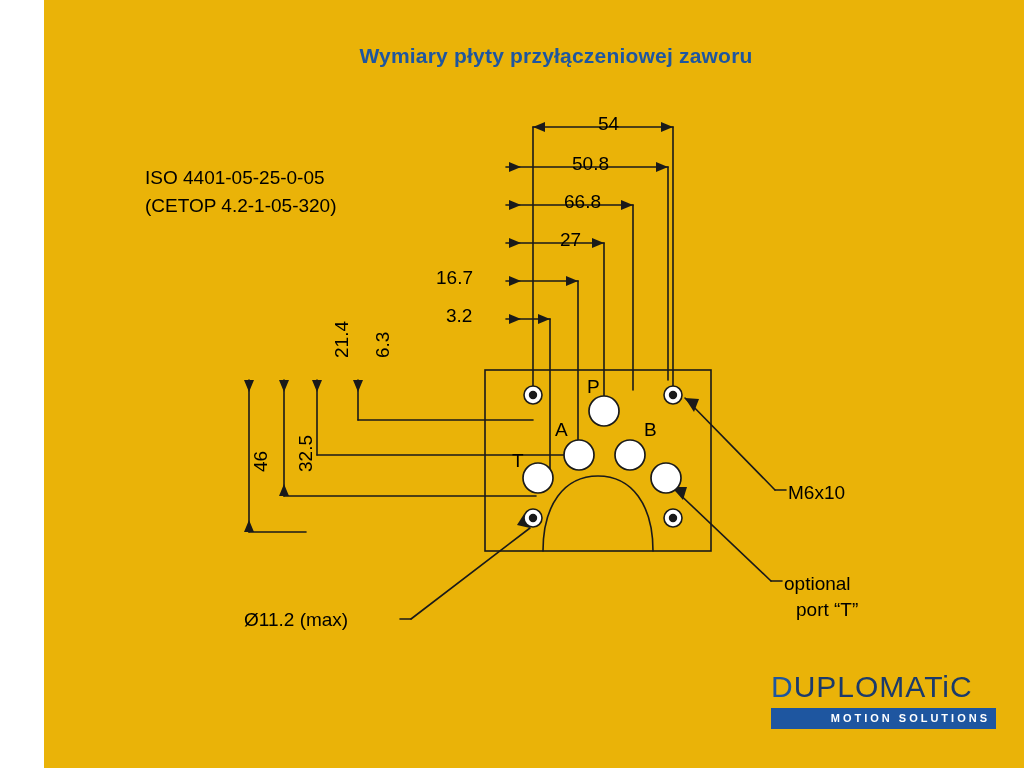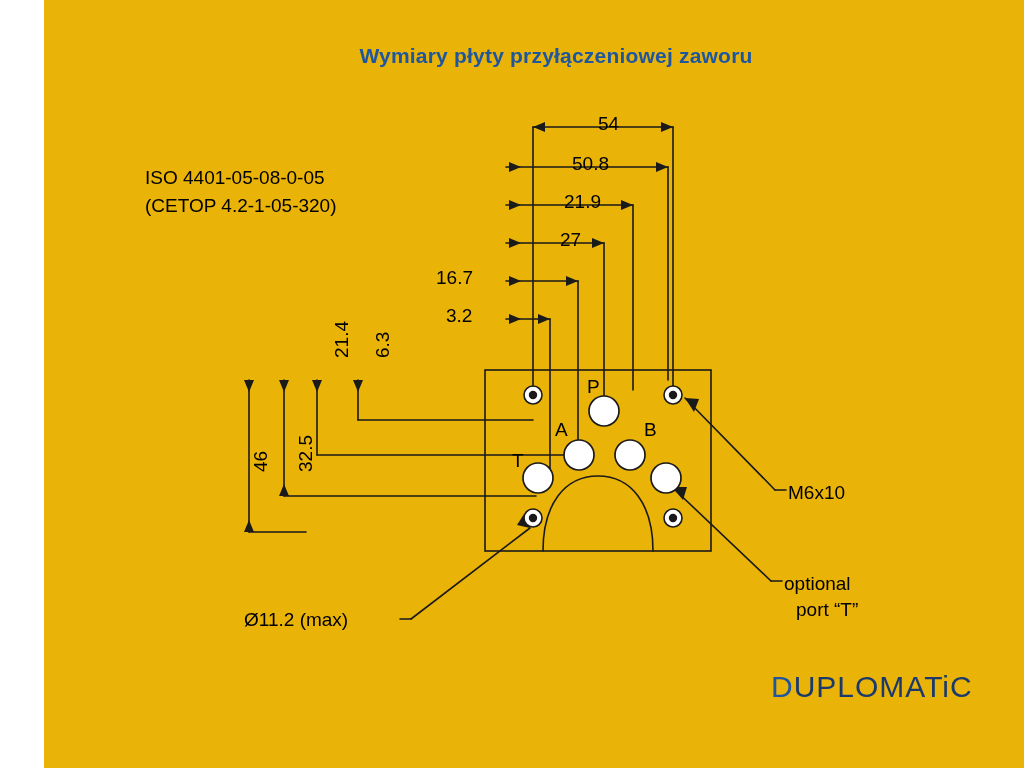--- a/index.html
+++ b/index.html
@@ -185,26 +185,26 @@
       <g stroke="#1a1a1a" stroke-width="1.7" fill="#ffffff">
         <circle cx="560" cy="411" r="15"></circle>
         <circle cx="535" cy="455" r="15"></circle>
         <circle cx="586" cy="455" r="15"></circle>
         <circle cx="494" cy="478" r="15"></circle>
         <circle cx="622" cy="478" r="15"></circle>
       </g>
     </g>
   </svg>
 
-  <div class="lbl" style="left:101px; top:166px;">ISO 4401-05-08-0-05</div>
+  <div class="lbl" style="left:101px; top:166px;">ISO 4401-05-25-0-05</div>
   <div class="lbl" style="left:101px; top:194px;">(CETOP 4.2-1-05-320)</div>
 
   <div class="lbl" style="left:554px; top:112px;">54</div>
   <div class="lbl" style="left:528px; top:152px;text-align:center;">50.8</div>
-  <div class="lbl" style="left:520px; top:190px;">21.9</div>
+  <div class="lbl" style="left:520px; top:190px;">66.8</div>
   <div class="lbl" style="left:516px; top:228px;">27</div>
   <div class="lbl" style="left:392px; top:266px;">16.7</div>
   <div class="lbl" style="left:402px; top:304px;text-align:right;">3.2</div>
 
   <div class="lbl vert" style="left:286px; top:358px;">21.4</div>
   <div class="lbl vert" style="left:327px; top:358px;">6.3</div>
   <div class="lbl vert" style="left:205px; top:472px;">46</div>
   <div class="lbl vert" style="left:250px; top:472px;">32.5</div>
 
   <div class="lbl" style="left:543px; top:375px;">P</div>
@@ -212,15 +212,18 @@
   <div class="lbl" style="left:600px; top:418px;">B</div>
   <div class="lbl" style="left:468px; top:449px;">T</div>
 
   <div class="lbl" style="left:744px; top:481px;">M6x10</div>
   <div class="lbl" style="left:740px; top:572px;">optional</div>
   <div class="lbl" style="left:752px; top:598px;">port “T”</div>
   <div class="lbl" style="left:200px; top:608px;">Ø11.2 (max)</div>
 
   <div id="logo">
     <div class="word"><span class="d">D</span><span>UPLOMATiC</span></div>
+    <div class="bar">
+        <span>MOTION SOLUTIONS</span>
+      </div>
   </div>
 
 </div>
 
 </body></html>

